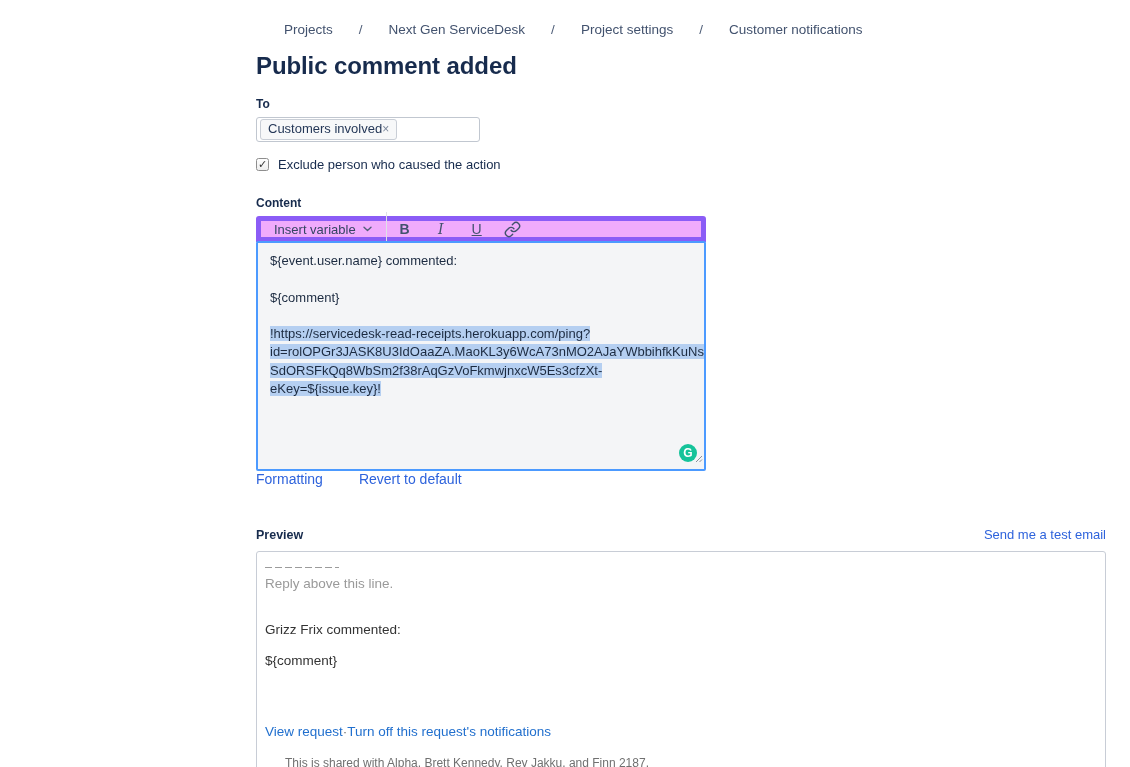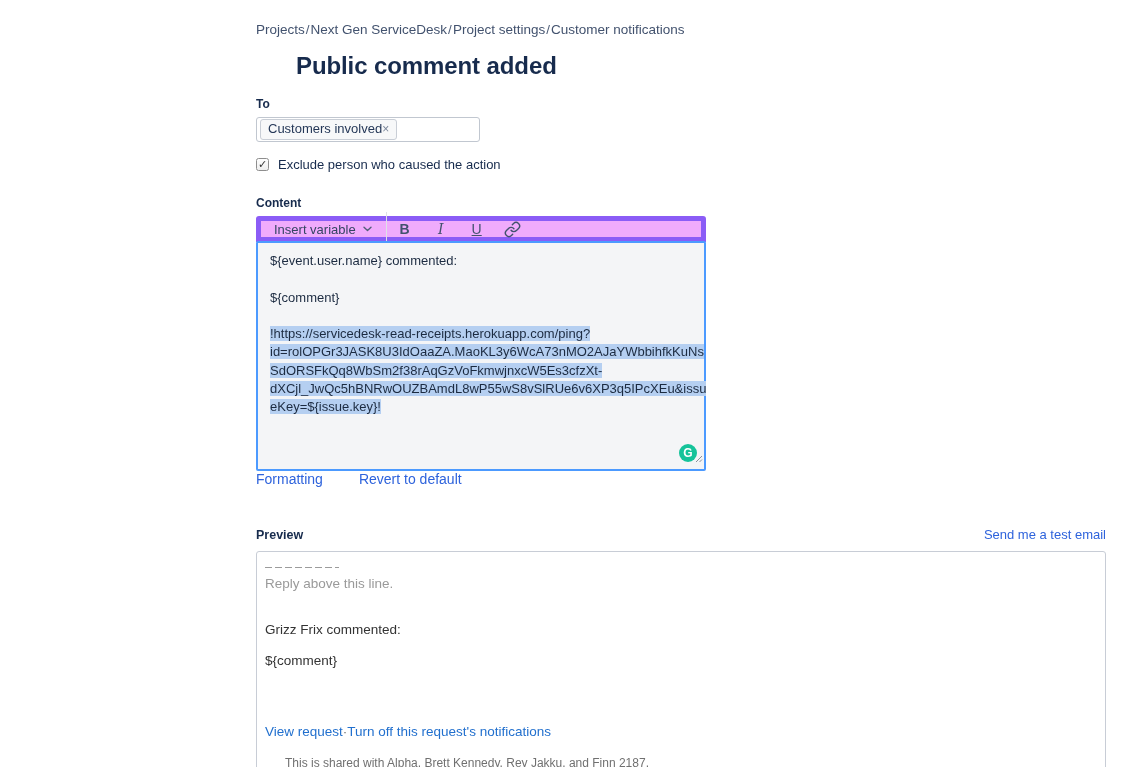--- a/index.html
+++ b/index.html
@@ -7,26 +7,26 @@
   body {
     width: 1130px; height: 767px;
     font-family: "Liberation Sans", "DejaVu Sans", sans-serif;
     color: #172B4D;
     position: relative;
     overflow: hidden;
   }
   .page { padding: 22px 24px 0 256px; }
 
   
-  .breadcrumb { display: flex; align-items: center; gap: 1px; font-size: 13.5px; color: #42526E; }
+  .breadcrumb { display: flex; align-items: center; gap: 26px; font-size: 13.5px; color: #42526E; margin-left: 28px; }
   .breadcrumb a { color: #42526E; text-decoration: none; cursor: pointer; }
   .breadcrumb .sep { color: #505F79; }
 
   
-  h1.page-title { font-size: 24px; font-weight: 700; letter-spacing: -0.1px; color: #172B4D; margin-top: 15px; margin-left: 40px; }
+  h1.page-title { font-size: 24px; font-weight: 700; letter-spacing: -0.1px; color: #172B4D; margin-top: 15px; }
 
   
   .field-label { font-size: 12px; font-weight: 700; color: #172B4D; margin-top: 17px; }
 
   
   .to-input {
     width: 224px; height: 25px; margin-top: 6px;
     border: 1px solid #C1C7D0; border-radius: 3px;
     display: flex; align-items: center; padding: 0 3px; background: #fff;
   }
@@ -179,21 +179,20 @@
 
     <div class="textarea">
       <div id="editor-lines">
           <div class="ed-line"><span>${event.user.name} commented:</span></div>
           <div class="ed-line">&nbsp;</div>
           <div class="ed-line"><span>${comment}</span></div>
           <div class="ed-line">&nbsp;</div>
           <div class="ed-line"><span class="sel">!https://servicedesk-read-receipts.herokuapp.com/ping?</span></div>
           <div class="ed-line"><span class="sel">id=rolOPGr3JASK8U3IdOaaZA.MaoKL3y6WcA73nMO2AJaYWbbihfkKuNs</span></div>
           <div class="ed-line"><span class="sel">SdORSFkQq8WbSm2f38rAqGzVoFkmwjnxcW5Es3cfzXt-</span></div>
-          <div class="ed-line"><span class="sel">dXCjl_JwQc5hBNRwOUZBAmdL8wP55wS8vSlRUe6v6XP3q5IPcXEu&amp;issu</span></div>
           <div class="ed-line"><span class="sel">eKey=${issue.key}!</span></div>
         </div>
       <div class="grammarly">G</div>
       <span class="resize-handle">
         <svg width="9" height="9" viewBox="0 0 9 9">
             <path d="M8 2 2 8 M8 5.5 5.5 8" stroke="#8a9099" stroke-width="1" fill="none"></path>
           </svg>
       </span>
     </div>
 

